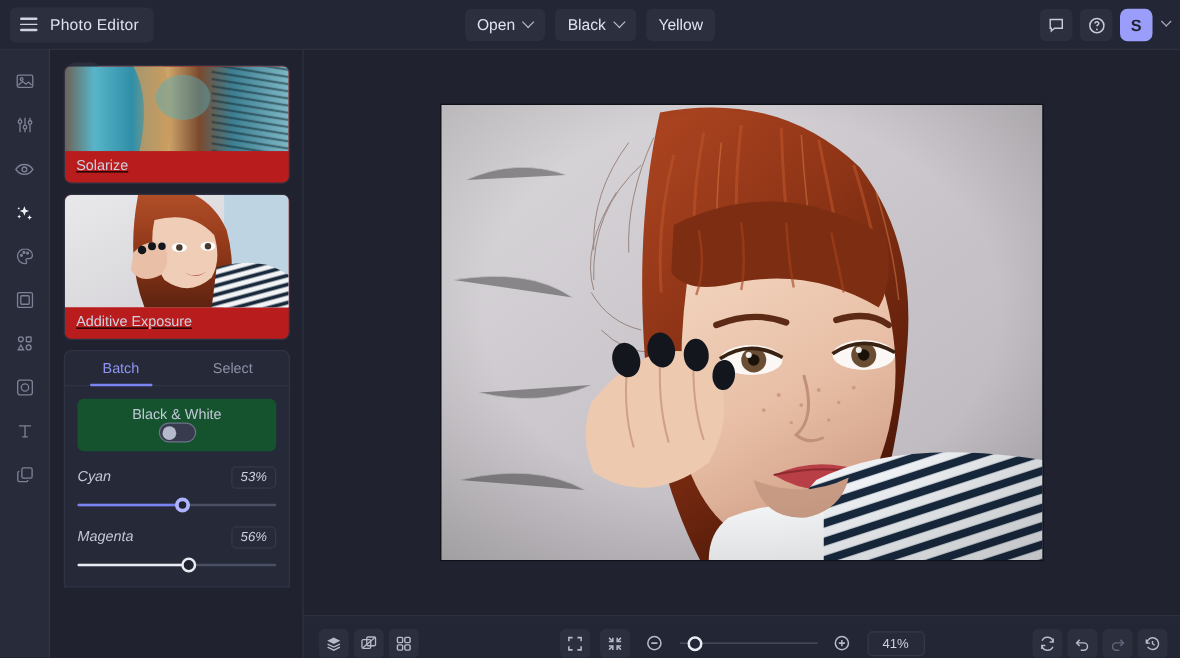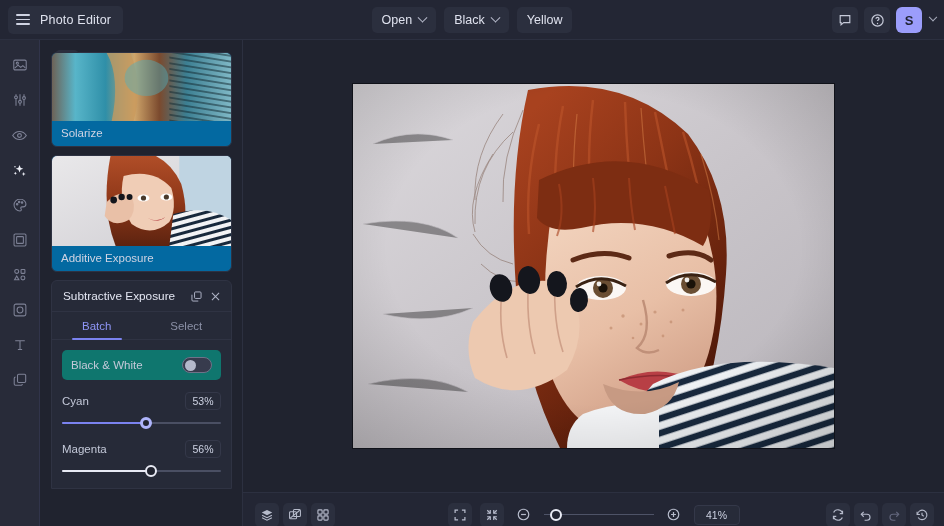--- a/index.html
+++ b/index.html
@@ -82,22 +82,22 @@
   .panel-head { display: flex; align-items: center; gap: 10px; padding: 10px 10px 8px 14px; }
   .back-btn {
     width: 24px; height: 24px; border-radius: 5px; background: #2b2f3e;
     display: flex; align-items: center; justify-content: center; color: #d4d8e6;
     border: none; cursor: pointer;
   }
   .panel-title { color: #eceefa; font-size: 14px; font-weight: bold; letter-spacing: .2px; }
 
   .fx-list { padding: 0 10px; }
   .fx-card {
-    background: #0369a1; border: 1px solid #2e3242; border-radius: 6px;
-    overflow: hidden; margin-bottom: 8px; cursor: pointer;
+    background: #b91c1c; border: 1px solid #2e3242; border-radius: 6px;
+    overflow: hidden; margin-bottom: 8px; cursor: pointer; text-decoration: underline;
   }
   .fx-thumb { width: 100%; height: 68px; display: block; }
   .fx-thumb.tall { height: 90px; }
   .fx-label { color: #cfd3e3; font-size: 11.5px; padding: 6px 9px 7px; }
 
   .sub-panel {
     margin: 2px 10px 0; background: #262a38; border: 1px solid #2f3343;
     border-radius: 6px 6px 0 0;
   }
   .sub-head {
@@ -115,33 +115,33 @@
   .tab.active { color: #8e95f5; }
   .tab.active::after {
     content: ""; position: absolute; left: 22%; right: 22%; bottom: -1px; height: 2px;
     background: #7b83f0; border-radius: 2px;
   }
 
   .sub-body { padding: 10px 10px 0; }
 
   .row-bw {
     display: flex; align-items: center; justify-content: space-between;
-    background: #0f766e; border-radius: 5px; padding: 7px 9px; margin-bottom: 12px;
+    background: #14532d; border-radius: 5px; padding: 7px 9px; margin-bottom: 12px; flex-direction: column;
   }
   .row-label { color: #c3c8d8; font-size: 11.5px; }
   .toggle {
     width: 30px; height: 16px; border-radius: 9px; background: #373b4d;
     border: 1px solid #6e7389; position: relative; cursor: pointer;
   }
   .toggle .knob {
     position: absolute; left: 2px; top: 1.5px; width: 11px; height: 11px;
     border-radius: 50%; background: #b4b9cb;
   }
 
-  .slider-row { margin-bottom: 11px; }
+  .slider-row { margin-bottom: 11px; font-style: italic; }
   .slider-top { display: flex; align-items: center; justify-content: space-between; margin-bottom: 7px; }
   .slider-name { color: #c3c8d8; font-size: 11.5px; }
   .slider-val {
     min-width: 36px; text-align: center; background: #272b39; border: 1px solid #343849;
     border-radius: 4px; color: #cdd2e2; font-size: 10.5px; padding: 2px 5px;
   }
   .track { position: relative; height: 12px; cursor: pointer; }
   .track .rail-line {
     position: absolute; left: 0; right: 0; top: 5px; height: 2px;
     background: #4a4f63; border-radius: 2px;
@@ -386,34 +386,20 @@
           <circle cx="62" cy="44" r="3.4" fill="#14161d"></circle>
             <circle cx="70" cy="41" r="3.2" fill="#14161d"></circle>
             <circle cx="78" cy="41" r="3" fill="#14161d"></circle>
           <path d="M122 58 q34 -10 58 6 l0 26 l-62 0 z" fill="url(#strp2)"></path>
         </svg>
         <div class="fx-label">Additive Exposure</div>
       </div>
     </div>
 
     <div class="sub-panel">
-      <div class="sub-head">
-        <span class="sub-title">Subtractive Exposure</span>
-        <span class="sub-ico">
-          <svg width="13" height="13" viewBox="0 0 16 16" fill="none" stroke="currentColor" stroke-width="1.2">
-            <rect x="5.6" y="2.4" width="8" height="8" rx="1.2"></rect>
-            <path d="M10.2 13.6H3.6a1.2 1.2 0 01-1.2-1.2V5.8"></path>
-          </svg>
-        </span>
-        <span class="sub-ico">
-          <svg width="13" height="13" viewBox="0 0 16 16" fill="none" stroke="currentColor" stroke-width="1.3">
-            <path d="M3.6 3.6l8.8 8.8M12.4 3.6l-8.8 8.8"></path>
-          </svg>
-        </span>
-      </div>
 
       <div class="tabs">
         <div class="tab active">Batch</div>
         <div class="tab">Select</div>
       </div>
 
       <div class="sub-body">
 
         <div class="row-bw">
           <span class="row-label">Black &amp; White</span>

